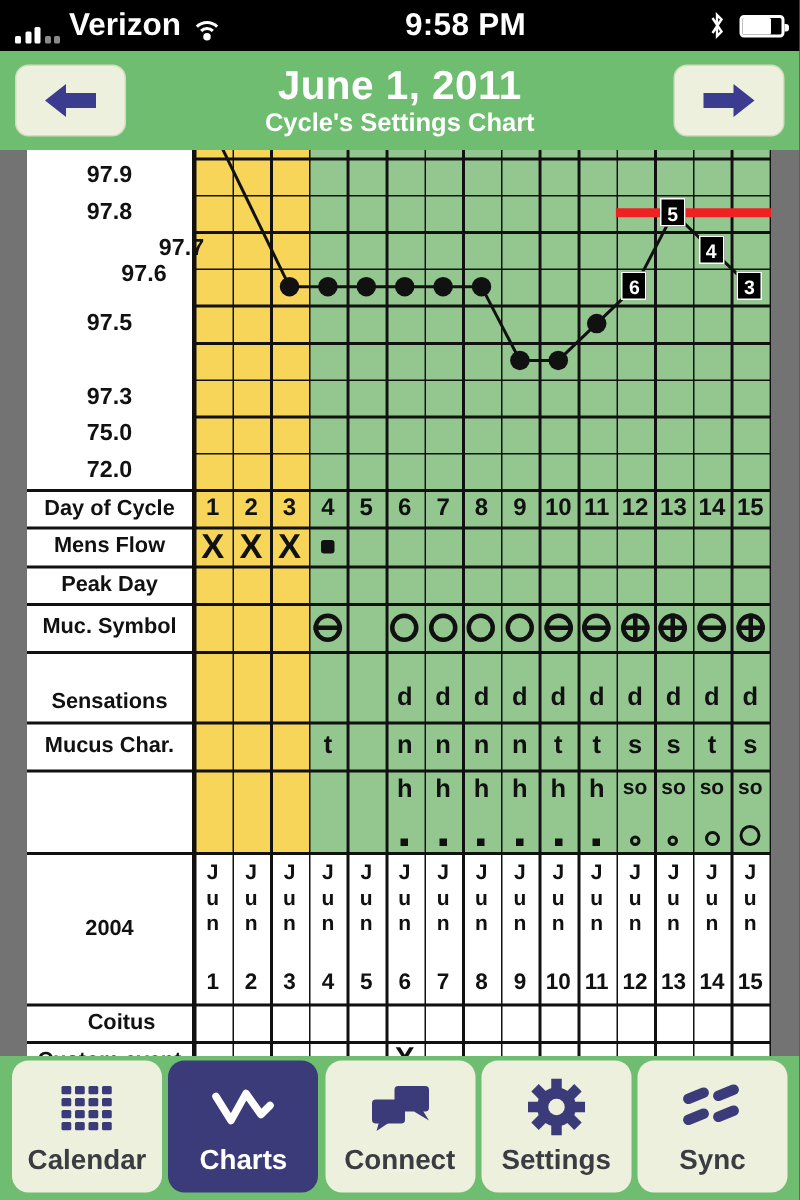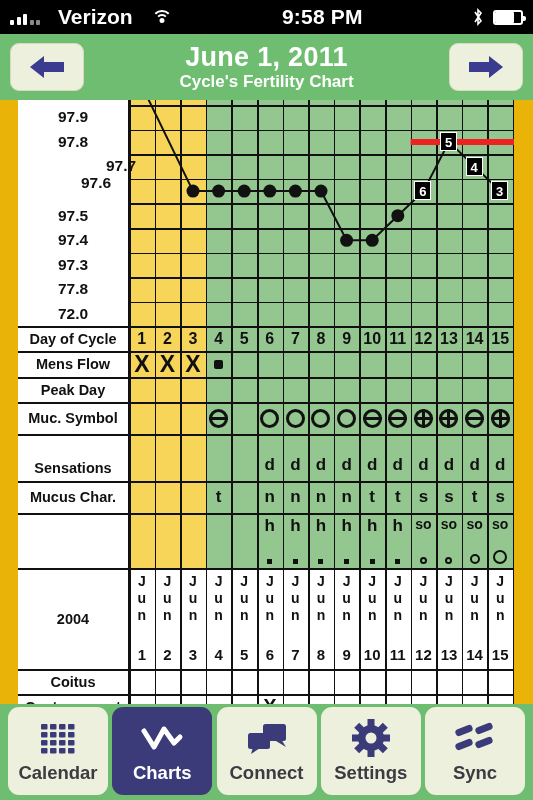--- a/index.html
+++ b/index.html
@@ -10,21 +10,21 @@
     overflow: hidden;
   }
   #phone { position: relative; width: 533px; height: 800px; background: #6fbd70; }
 
   
   .statusbar {
     position: absolute; left: 0; top: 0; width: 533px; height: 34px;
     background: #000; color: #fff;
     display: flex; align-items: center; padding: 0 10px;
   }
-  .sb-left { display: flex; align-items: center; gap: 18px; flex: 0 0 auto; }
+  .sb-left { display: flex; align-items: flex-end; gap: 6px; flex: 0 0 auto; }
   .sb-center { flex: 1 1 auto; text-align: center; font-size: 21px; font-weight: bold; letter-spacing: .2px; }
   .sb-right { display: flex; align-items: center; gap: 9px; flex: 0 0 auto; }
   .bars { display: flex; align-items: flex-end; gap: 2.5px; height: 16px; }
   .bars i { display: block; width: 4px; background: #fff; border-radius: 1px; }
   .bars i:nth-child(1){height:5px;} .bars i:nth-child(2){height:8px;}
   .bars i:nth-child(3){height:11px;} .bars i:nth-child(4){height:5px;background:#8a8a8a;}
   .bars i:nth-child(5){height:5px;background:#8a8a8a;}
   .carrier { font-size: 21px; font-weight: bold; }
   .wifi { width: 22px; height: 16px; position: relative; }
   .wifi span { position: absolute; left: 50%; transform: translateX(-50%);
@@ -44,21 +44,21 @@
     background: #6fbd70; display: flex; align-items: center; padding: 0 10px; }
   .navbtn { width: 74px; height: 48px; background: #edf0dc; border-radius: 9px;
     display:flex; align-items:center; justify-content:center; border:1px solid #d6dbc0; }
   .navbtn svg { display:block; }
   .navtitle { flex:1 1 auto; text-align:center; color:#fff; line-height:1.05; }
   .navtitle .t1 { font-size: 27px; font-weight: bold; letter-spacing: .3px; }
   .navtitle .t2 { font-size: 17px; font-weight: bold; margin-top: 2px; }
 
   
   .body { position: absolute; left: 0; top: 100px; width: 533px; height: 604px;
-    background: #eab308; }
+    background: #737373; }
   .grid { position: absolute; left: 18px; top: 0; width: 496px; height: 604px;
     background: #fff; overflow: hidden; }
   .rowlabel { position: absolute; left: 0; width: 110px; text-align: center;
     font-size: 14.5px; font-weight: bold; color: #111;
     display:flex; align-items:center; justify-content:center; }
   .rowlabel.big { font-size: 15.5px; }
 
   
   .numbox { position: absolute; width: 17px; height: 19px; background: #000;
     color: #fff; font-size: 13px; font-weight: bold; line-height: 19px; text-align: center;
@@ -124,21 +124,21 @@
   </div>
 
   <div class="navbar">
     <div class="navbtn">
       <svg width="40" height="28" viewBox="0 0 40 28">
         <path d="M17 3 L17 9 L37 9 L37 19 L17 19 L17 25 L3 14 Z" fill="#3b3b8f"></path>
       </svg>
     </div>
     <div class="navtitle">
       <div class="t1">June 1, 2011</div>
-      <div class="t2">Cycle's Fertility Chart</div>
+      <div class="t2">Cycle's Settings Chart</div>
     </div>
     <div class="navbtn">
       <svg width="40" height="28" viewBox="0 0 40 28">
         <path d="M23 3 L23 9 L3 9 L3 19 L23 19 L23 25 L37 14 Z" fill="#3b3b8f"></path>
       </svg>
     </div>
   </div>
 
   <div class="body">
     <div class="grid" id="grid">
@@ -166,23 +166,22 @@
         <div style="position: absolute; left: 0px; top: 128px; width: 496px; height: 1.5px; background: rgb(17, 17, 17); z-index: 3;"></div>
         <div style="position: absolute; left: 0px; top: 152.6px; width: 496px; height: 1.5px; background: rgb(17, 17, 17); z-index: 3;"></div>
         <div style="position: absolute; left: 0px; top: 177.2px; width: 496px; height: 1.5px; background: rgb(17, 17, 17); z-index: 3;"></div>
         <div style="position: absolute; left: 0px; top: 201.8px; width: 496px; height: 1.5px; background: rgb(17, 17, 17); z-index: 3;"></div>
         <div style="position: absolute; left: 0px; top: 226.4px; width: 496px; height: 1.5px; background: rgb(17, 17, 17); z-index: 3;"></div>
         <div class="rowlabel big" style="top: 5px; height: 24.6px; z-index: 5;">97.9</div>
         <div class="rowlabel big" style="top: 29.6px; height: 24.6px; z-index: 5;">97.8</div>
         <div class="rowlabel big" style="top: 54.2px; height: 24.6px; z-index: 5; margin-left: 48px;">97.7</div>
         <div class="rowlabel big" style="top: 71px; height: 24.6px; z-index: 5; padding-left: 46px;">97.6</div>
         <div class="rowlabel big" style="top: 103.4px; height: 24.6px; z-index: 5;">97.5</div>
-        <div class="rowlabel big" style="top: 128px; height: 24.6px; z-index: 5;">97.4</div>
         <div class="rowlabel big" style="top: 152.6px; height: 24.6px; z-index: 5;">97.3</div>
-        <div class="rowlabel big" style="top: 177.2px; height: 24.6px; z-index: 5;">77.8</div>
+        <div class="rowlabel big" style="top: 177.2px; height: 24.6px; z-index: 5;">75.0</div>
         <div class="rowlabel big" style="top: 201.8px; height: 24.6px; z-index: 5;">72.0</div>
         <div style="position: absolute; left: 111px; top: 0px; width: 1.5px; height: 619.4px; background: rgb(17, 17, 17); z-index: 3;"></div>
         <div style="position: absolute; left: 136.6px; top: 0px; width: 1.5px; height: 619.4px; background: rgb(17, 17, 17); z-index: 3;"></div>
         <div style="position: absolute; left: 162.2px; top: 0px; width: 1.5px; height: 619.4px; background: rgb(17, 17, 17); z-index: 3;"></div>
         <div style="position: absolute; left: 187.8px; top: 0px; width: 1.5px; height: 619.4px; background: rgb(17, 17, 17); z-index: 3;"></div>
         <div style="position: absolute; left: 213.4px; top: 0px; width: 1.5px; height: 619.4px; background: rgb(17, 17, 17); z-index: 3;"></div>
         <div style="position: absolute; left: 239px; top: 0px; width: 1.5px; height: 619.4px; background: rgb(17, 17, 17); z-index: 3;"></div>
         <div style="position: absolute; left: 264.6px; top: 0px; width: 1.5px; height: 619.4px; background: rgb(17, 17, 17); z-index: 3;"></div>
         <div style="position: absolute; left: 290.2px; top: 0px; width: 1.5px; height: 619.4px; background: rgb(17, 17, 17); z-index: 3;"></div>
         <div style="position: absolute; left: 315.8px; top: 0px; width: 1.5px; height: 619.4px; background: rgb(17, 17, 17); z-index: 3;"></div>
@@ -425,21 +424,21 @@
         </div>
         <div style="position: absolute; left: 443.8px; top: 468.4px; width: 25.6px; height: 101px; z-index: 2; display: flex; align-items: center; justify-content: space-between; font-weight: bold; color: rgb(17, 17, 17); font-size: 15px; flex-direction: column; padding-top: 5px; padding-bottom: 6px;">
           <div class="jun">Jun</div>
           <div style="font-size: 15px;">14</div>
         </div>
         <div style="position: absolute; left: 469.4px; top: 468.4px; width: 25.6px; height: 101px; z-index: 2; display: flex; align-items: center; justify-content: space-between; font-weight: bold; color: rgb(17, 17, 17); font-size: 15px; flex-direction: column; padding-top: 5px; padding-bottom: 6px;">
           <div class="jun">Jun</div>
           <div style="font-size: 15px;">15</div>
         </div>
         <div style="position: absolute; left: 0px; top: 569.4px; width: 110px; height: 25px; background: rgb(255, 255, 255); z-index: 5;"></div>
-        <div class="rowlabel" style="top: 569.4px; height: 25px; z-index: 6;">Coitus</div>
+        <div class="rowlabel" style="top: 569.4px; height: 25px; z-index: 6; margin-left: 8px;">Coitus</div>
         <div style="position: absolute; left: 111px; top: 569.4px; width: 384px; height: 25px; background: rgb(255, 255, 255); z-index: 1;"></div>
         <div style="position: absolute; left: 0px; top: 569.4px; width: 496px; height: 1.5px; background: rgb(17, 17, 17); z-index: 6;"></div>
         <div style="position: absolute; left: 111px; top: 569.4px; width: 25.6px; height: 25px; z-index: 2; display: flex; align-items: center; justify-content: center; font-weight: bold; color: rgb(17, 17, 17); font-size: 20px;"></div>
         <div style="position: absolute; left: 136.6px; top: 569.4px; width: 25.6px; height: 25px; z-index: 2; display: flex; align-items: center; justify-content: center; font-weight: bold; color: rgb(17, 17, 17); font-size: 20px;"></div>
         <div style="position: absolute; left: 162.2px; top: 569.4px; width: 25.6px; height: 25px; z-index: 2; display: flex; align-items: center; justify-content: center; font-weight: bold; color: rgb(17, 17, 17); font-size: 20px;"></div>
         <div style="position: absolute; left: 187.8px; top: 569.4px; width: 25.6px; height: 25px; z-index: 2; display: flex; align-items: center; justify-content: center; font-weight: bold; color: rgb(17, 17, 17); font-size: 20px;"></div>
         <div style="position: absolute; left: 213.4px; top: 569.4px; width: 25.6px; height: 25px; z-index: 2; display: flex; align-items: center; justify-content: center; font-weight: bold; color: rgb(17, 17, 17); font-size: 20px;"></div>
         <div style="position: absolute; left: 239px; top: 569.4px; width: 25.6px; height: 25px; z-index: 2; display: flex; align-items: center; justify-content: center; font-weight: bold; color: rgb(17, 17, 17); font-size: 20px;"></div>
         <div style="position: absolute; left: 264.6px; top: 569.4px; width: 25.6px; height: 25px; z-index: 2; display: flex; align-items: center; justify-content: center; font-weight: bold; color: rgb(17, 17, 17); font-size: 20px;"></div>
         <div style="position: absolute; left: 290.2px; top: 569.4px; width: 25.6px; height: 25px; z-index: 2; display: flex; align-items: center; justify-content: center; font-weight: bold; color: rgb(17, 17, 17); font-size: 20px;"></div>

